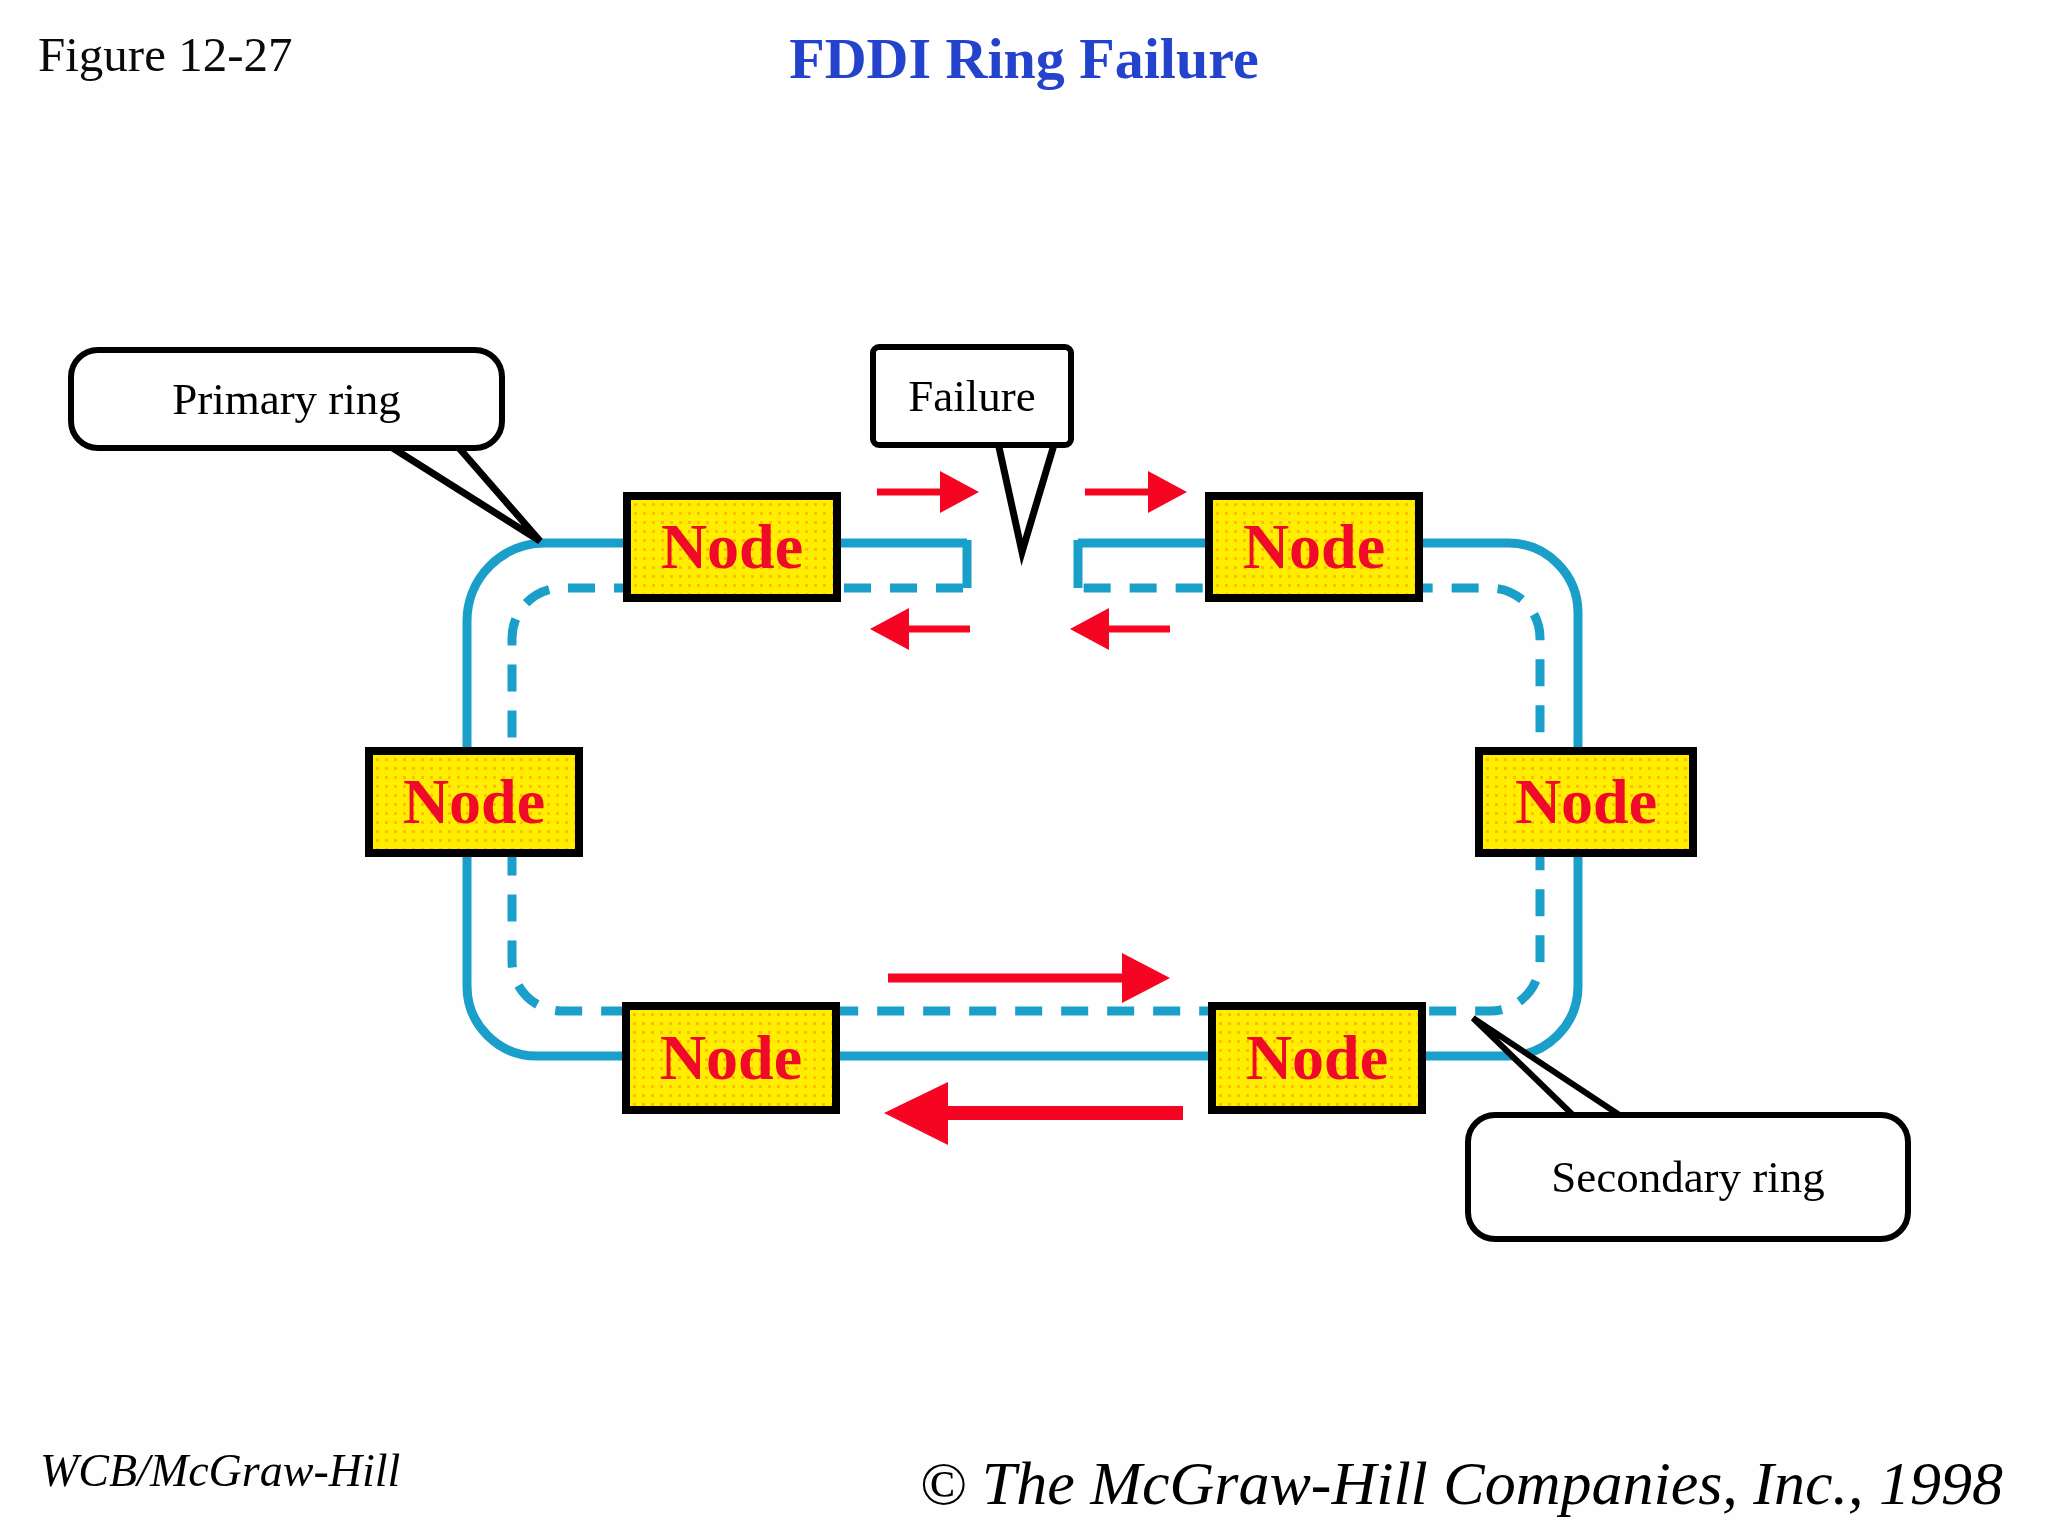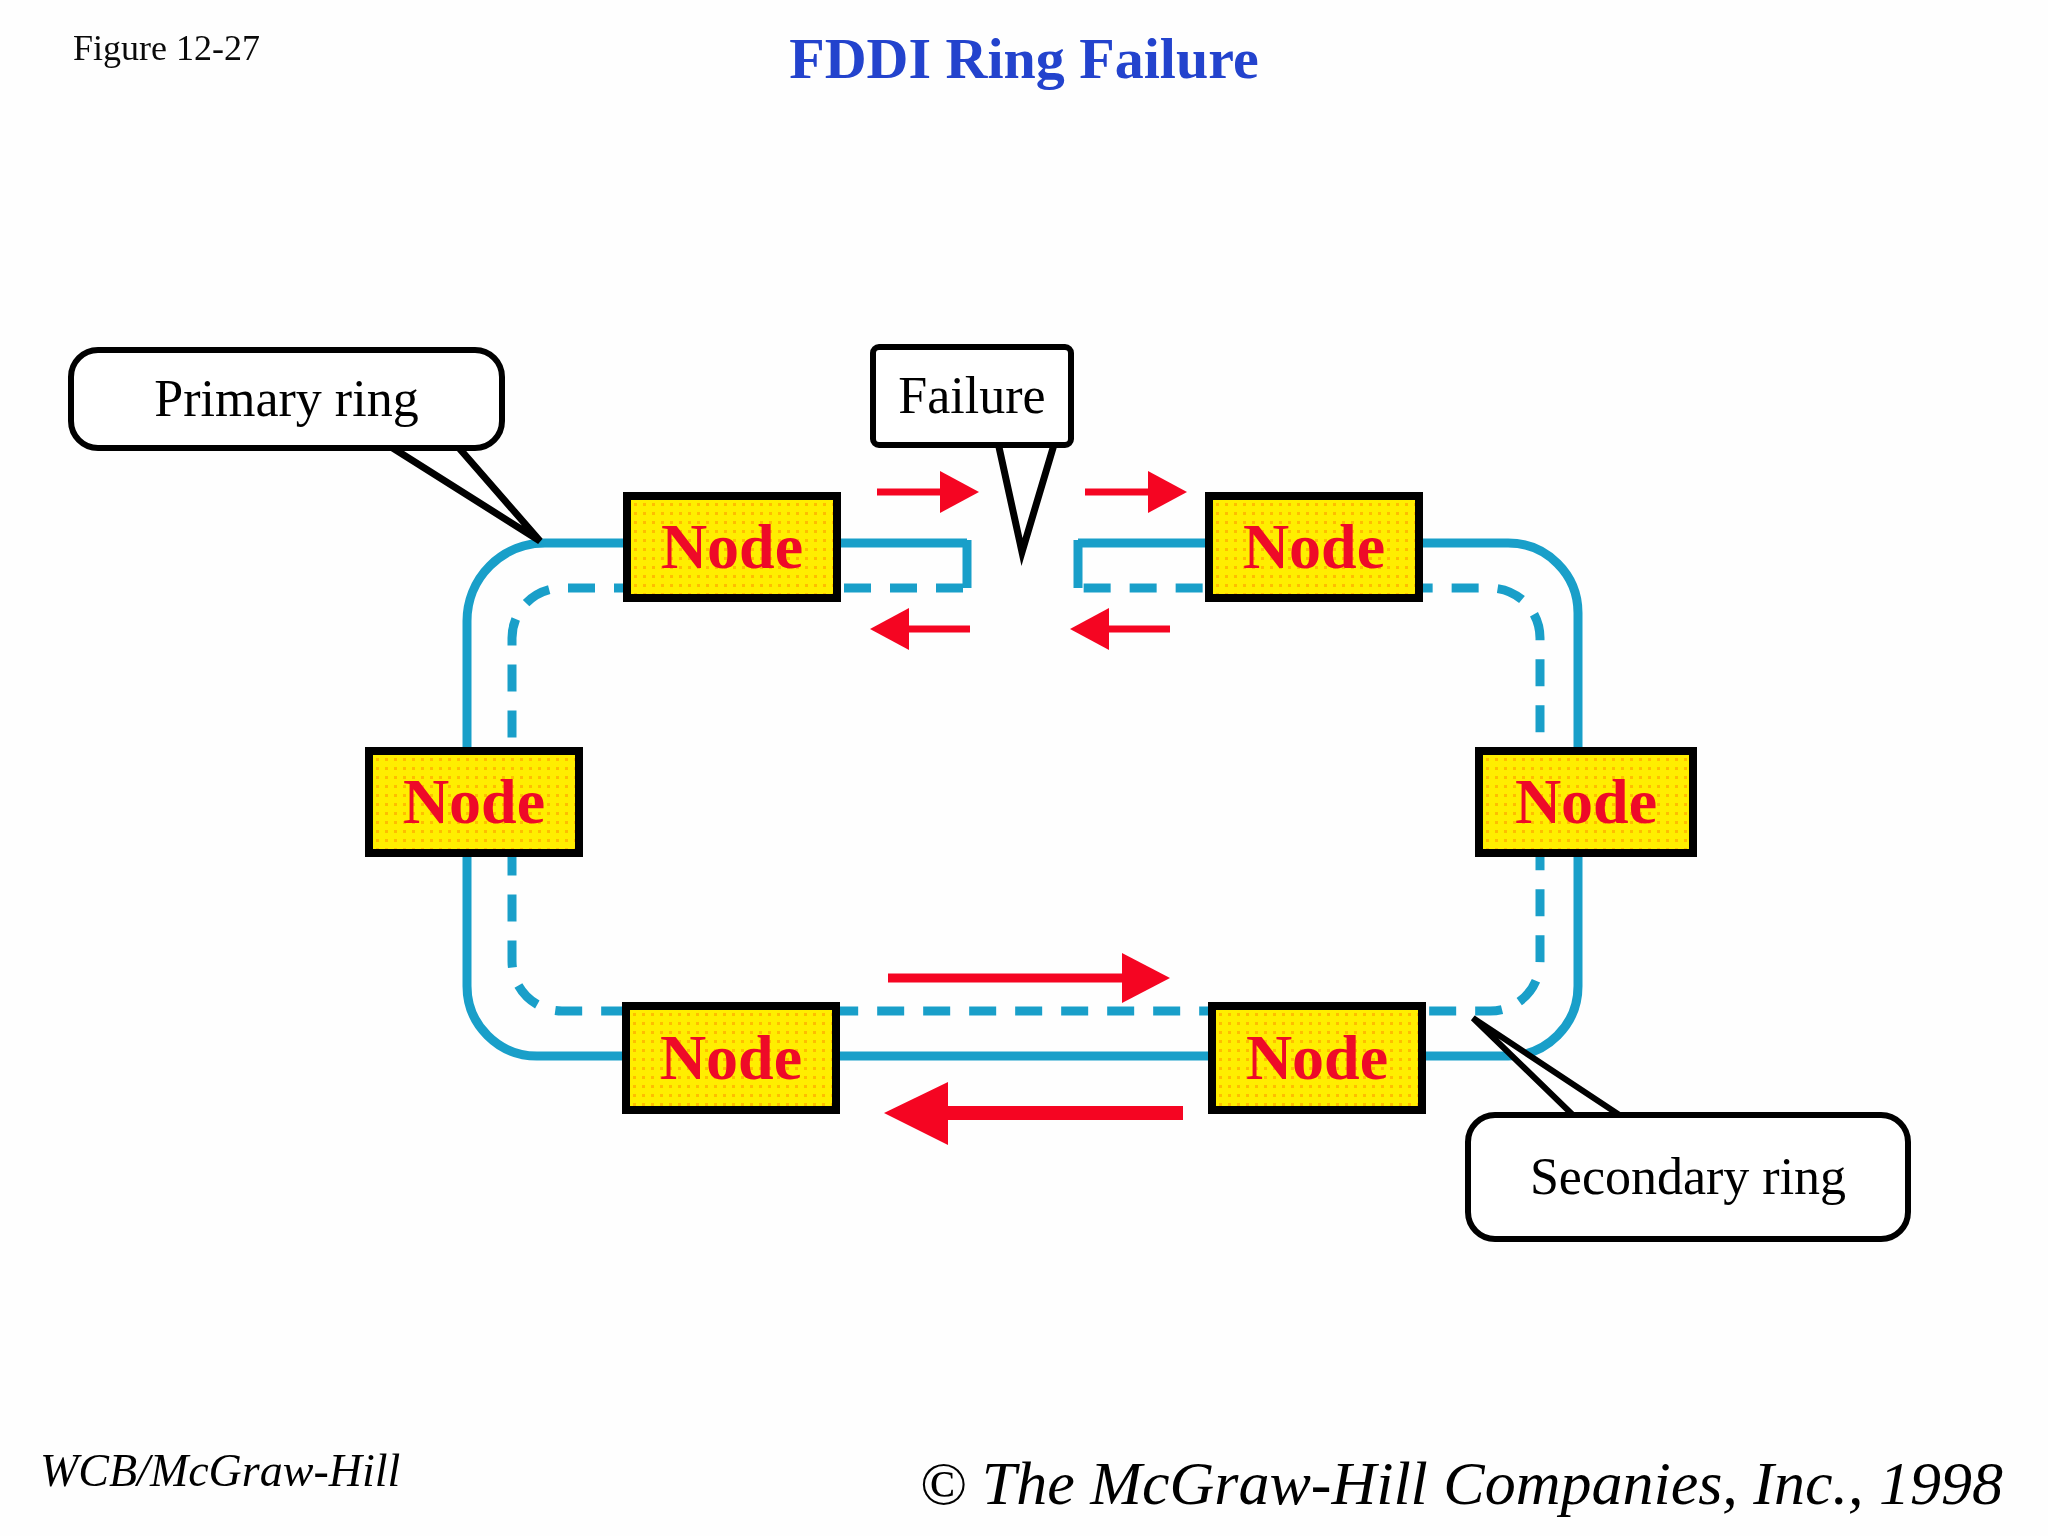--- a/index.html
+++ b/index.html
@@ -4,21 +4,21 @@
 <style>
   html, body { margin:0; padding:0; background:#ffffff; }
   .page {
     position:relative; width:2048px; height:1536px;
     background:#fefefe; overflow:hidden;
     font-family:"Liberation Serif","DejaVu Serif",serif;
     color:#000;
   }
   .fig-label {
     position:absolute; left:38px; top:30px;
-    font-size:36px; line-height:1; color:#0a0a0a;margin-left:35px;
+    font-size:49px; line-height:1; color:#0a0a0a;
   }
   .page-title {
     position:absolute; left:0; top:30px; width:100%;
     text-align:center; font-size:58px; line-height:1;
     font-weight:bold; color:#2343cd;
   }
   .diagram-svg { position:absolute; left:0; top:0; width:2048px; height:1536px; }
   .node-box {
     position:absolute; box-sizing:border-box;
     width:218px; height:110px;
@@ -27,21 +27,21 @@
     background-image:radial-gradient(circle, rgba(255,150,0,0.55) 1.6px, transparent 1.9px);
     background-size:9px 9px;
     display:flex; align-items:center; justify-content:center;
     font-size:64px; font-weight:bold; color:#ee0a28;
     line-height:1;
   }
   .callout {
     position:absolute; box-sizing:border-box;
     border:6px solid #000; border-radius:30px; background:#ffffff;
     display:flex; align-items:center; justify-content:center;
-    font-size:52px; line-height:1; color:#000;
+    font-size:45px; line-height:1; color:#000;
   }
   .footer-left {
     position:absolute; left:40px; top:1448px;
     font-size:46px; font-style:italic; line-height:1;
   }
   .footer-right {
     position:absolute; right:45px; top:1452px;
     font-size:62px; font-style:italic; line-height:1; text-align:right;
   }
 </style>

